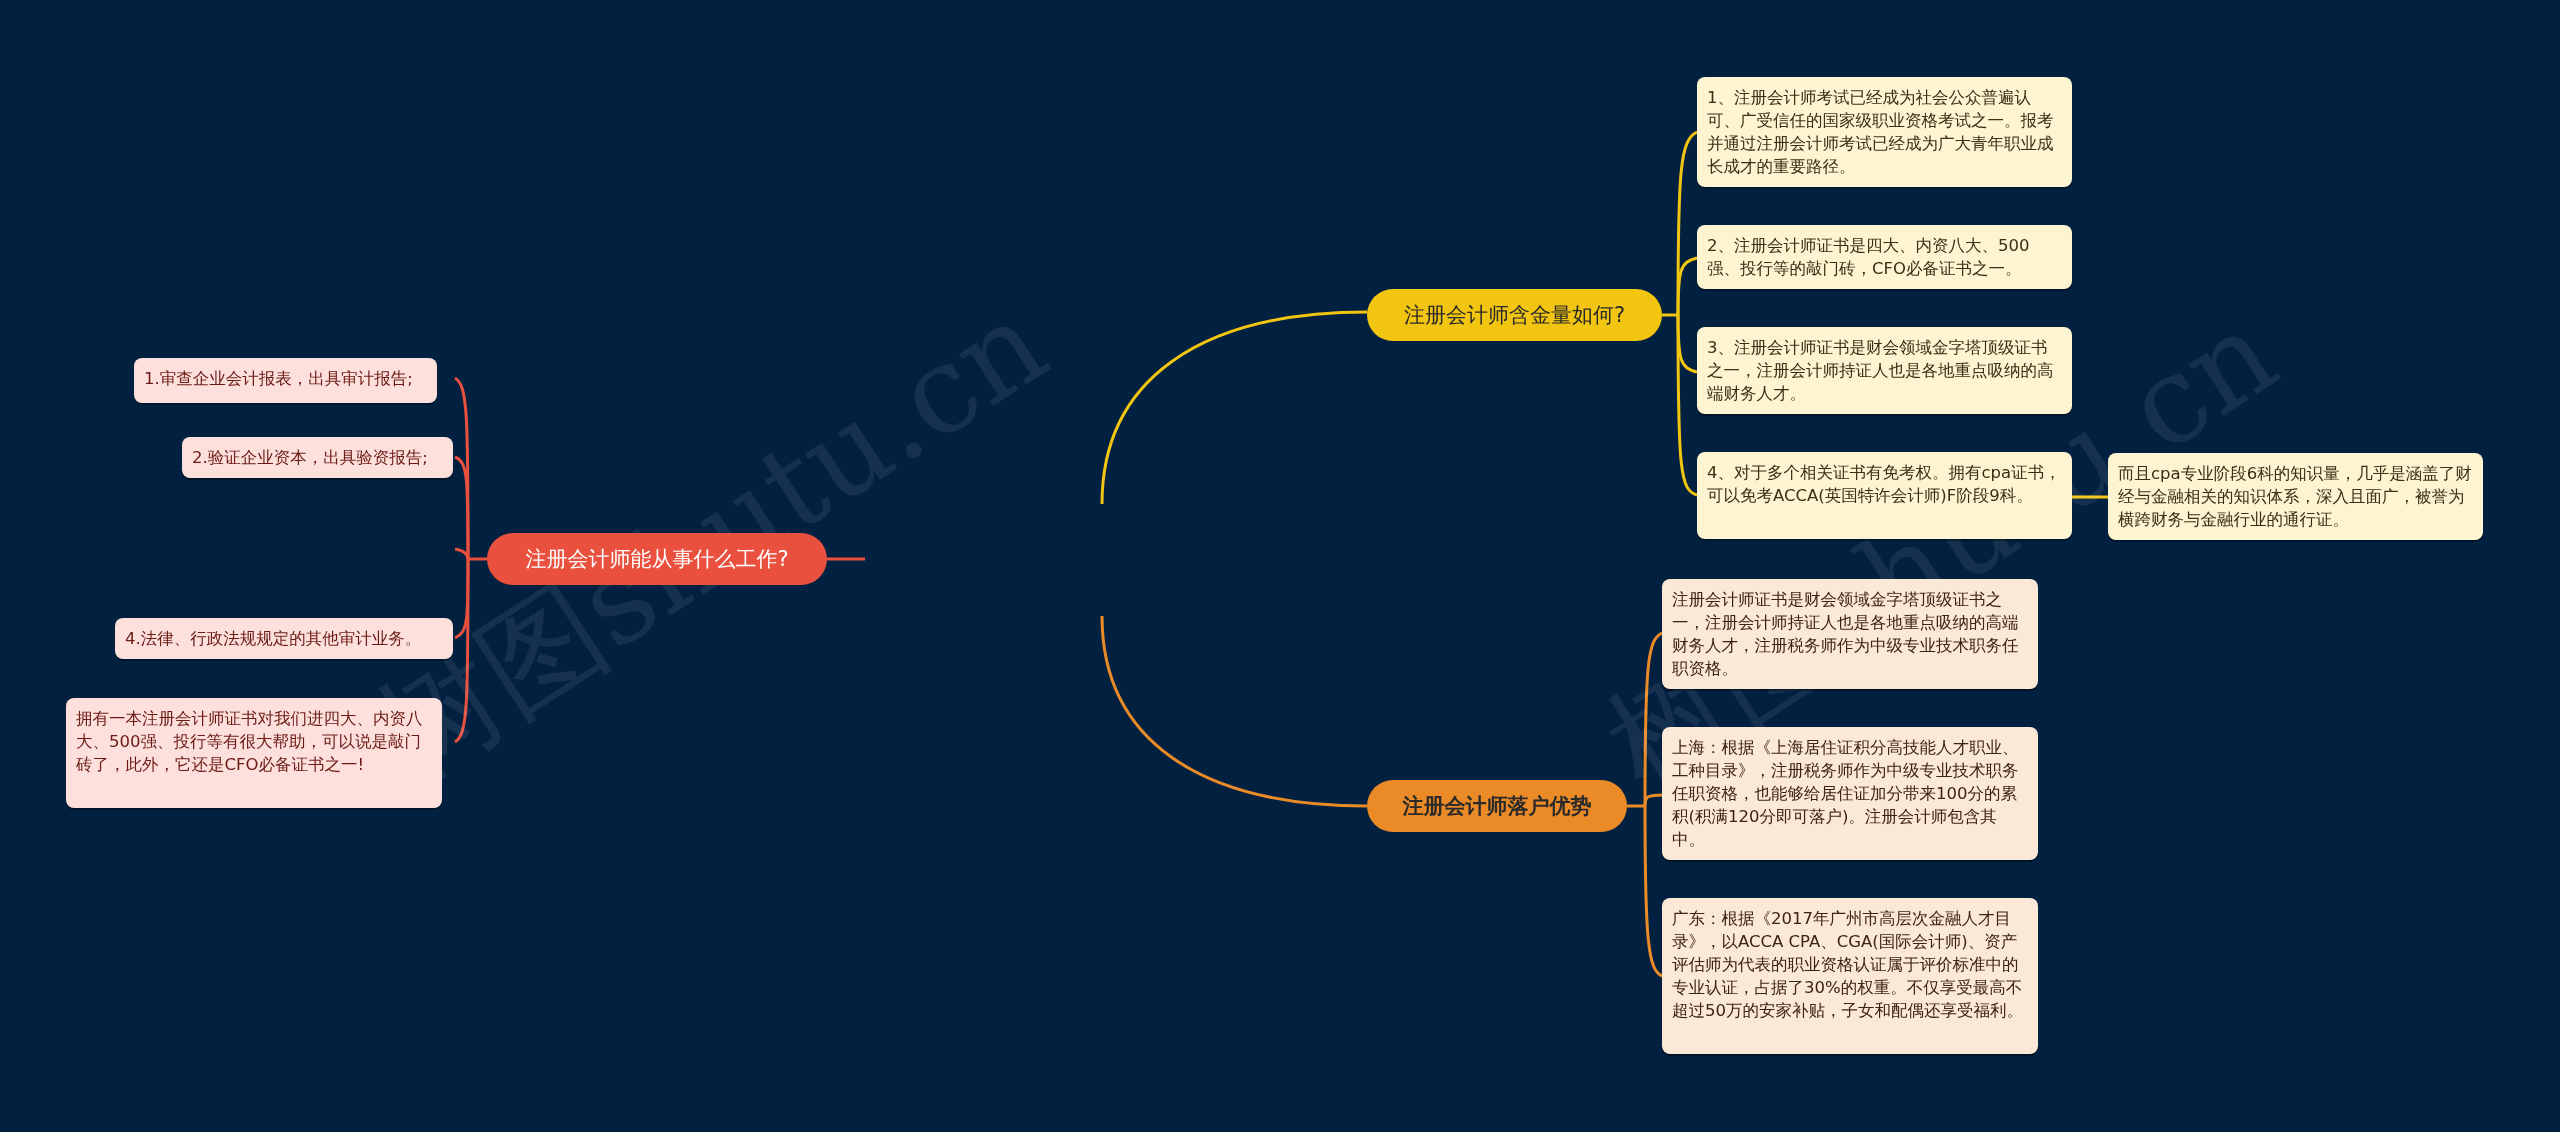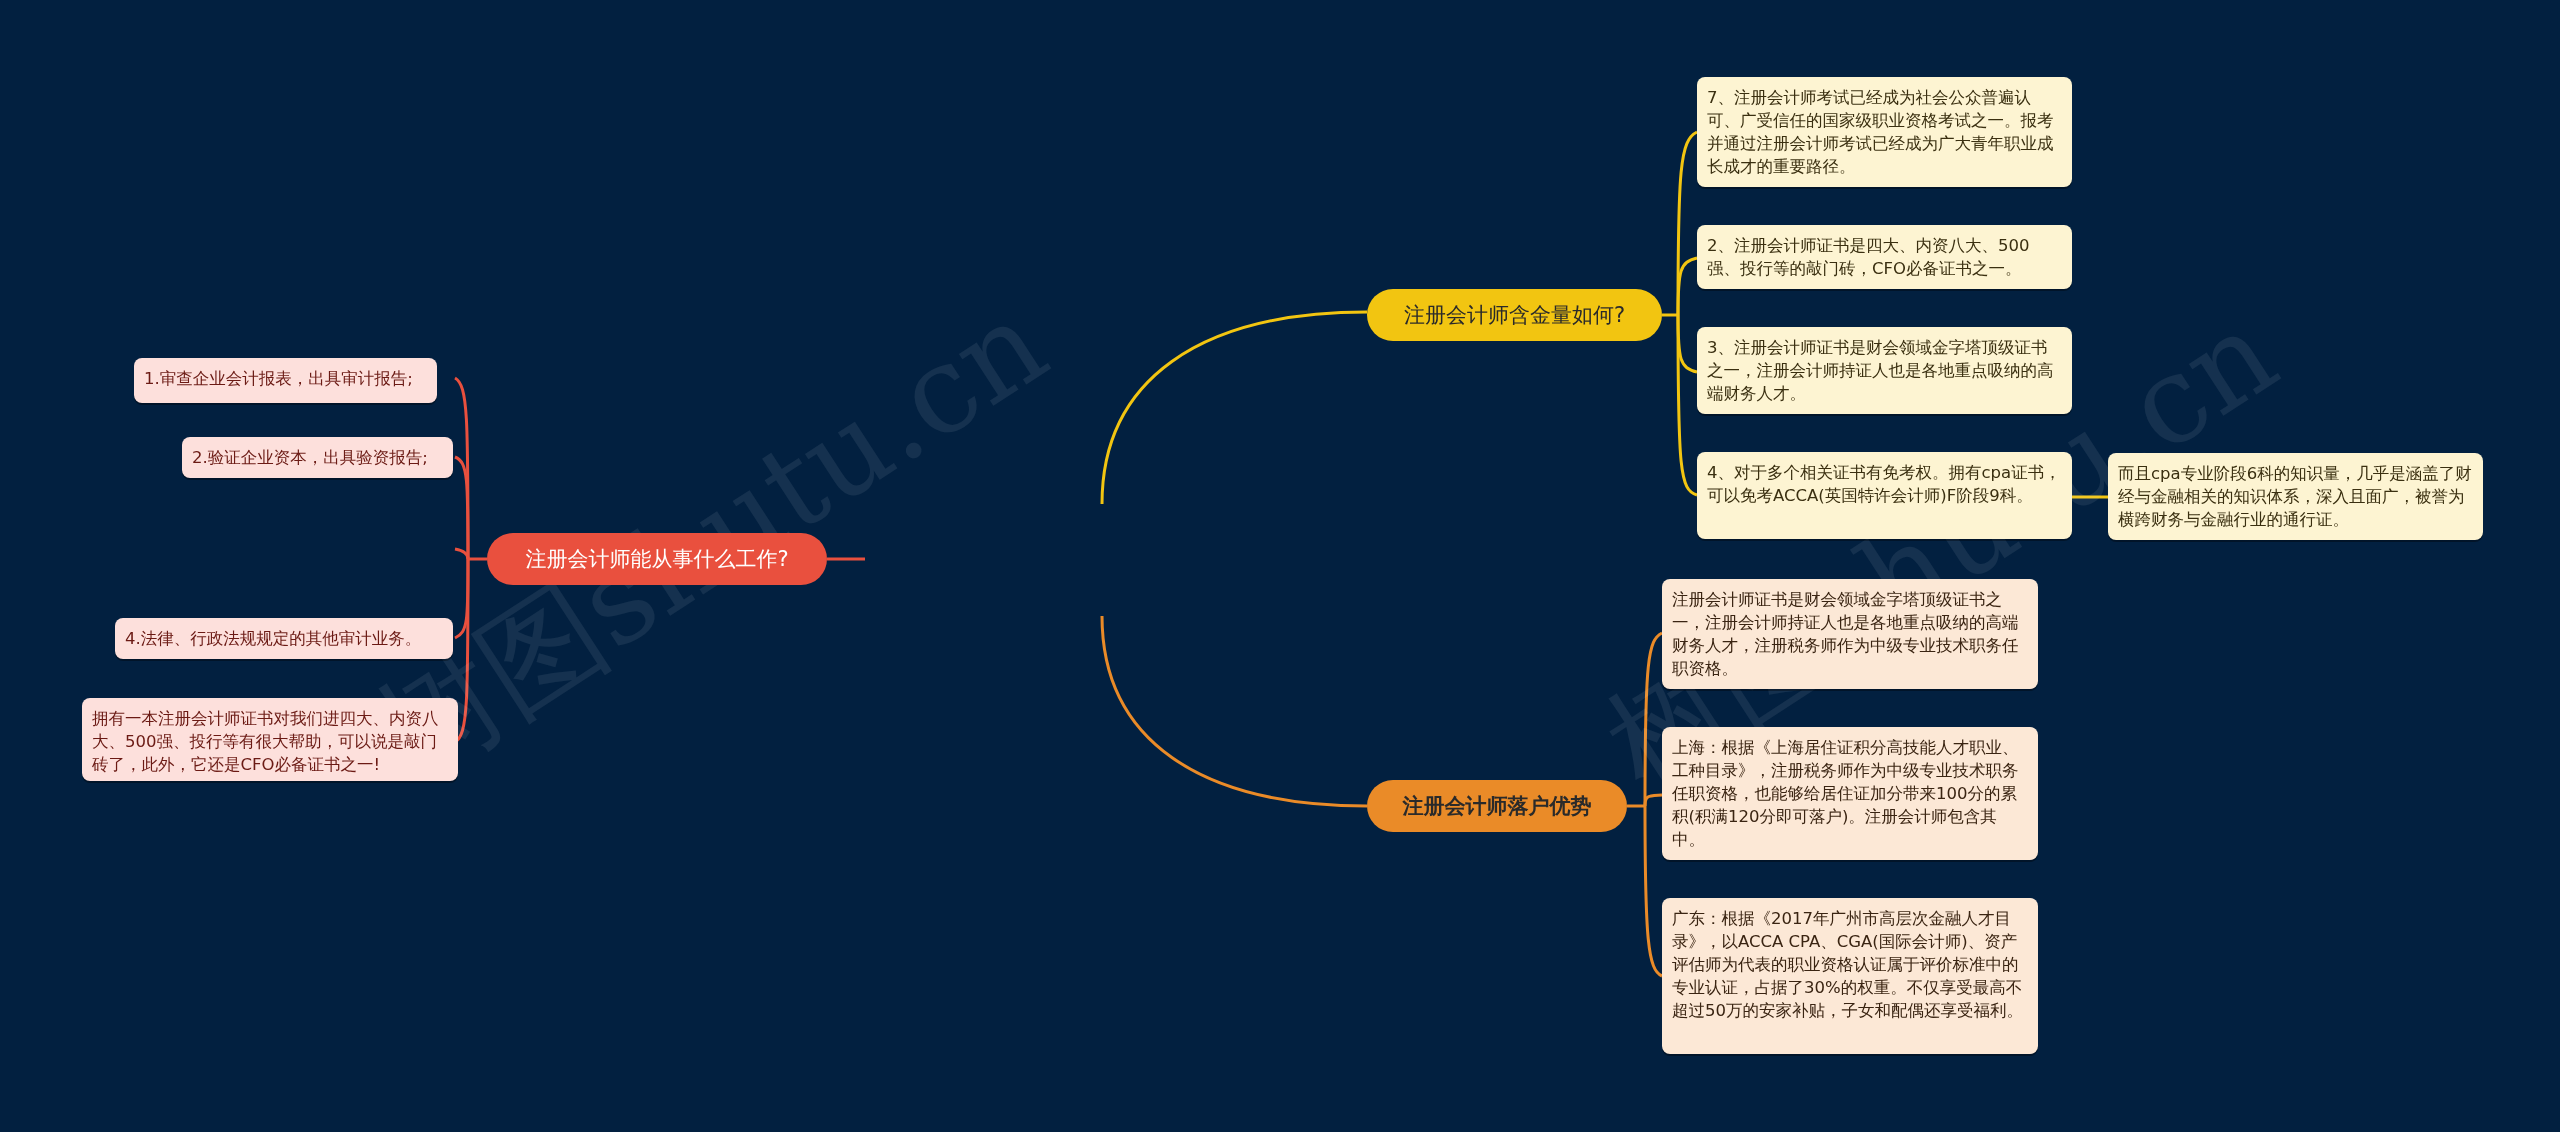--- a/index.html
+++ b/index.html
@@ -82,29 +82,29 @@
   </div>
   <div class="node leaf l-red" style="left:134px; top:358px; width:303px; height:45px; white-space:nowrap;">
     <span>1.审查企业会计报表，出具审计报告;</span>
   </div>
   <div class="node leaf l-red" style="left:182px; top:437px; width:271px; height:41px; white-space:nowrap;">
     <span>2.验证企业资本，出具验资报告;</span>
   </div>
   <div class="node leaf l-red" style="left:115px; top:618px; width:338px; height:41px; white-space:nowrap;">
     <span>4.法律、行政法规规定的其他审计业务。</span>
   </div>
-  <div class="node leaf l-red" style="left:82px; top:698px; width:376px; height:83px;">
+  <div class="node leaf l-red" style="left:66px; top:698px; width:376px; height:110px;">
     <span>拥有一本注册会计师证书对我们进四大、内资八大、500强、投行等有很大帮助，可以说是敲门砖了，此外，它还是CFO必备证书之一!</span>
   </div>
 
   <div class="node branch b-yellow">
     <span>注册会计师含金量如何?</span>
   </div>
   <div class="node leaf l-yellow" style="left:1697px; top:77px; width:375px; height:110px;">
-    <span>7、注册会计师考试已经成为社会公众普遍认可、广受信任的国家级职业资格考试之一。报考并通过注册会计师考试已经成为广大青年职业成长成才的重要路径。</span>
+    <span>1、注册会计师考试已经成为社会公众普遍认可、广受信任的国家级职业资格考试之一。报考并通过注册会计师考试已经成为广大青年职业成长成才的重要路径。</span>
   </div>
   <div class="node leaf l-yellow" style="left:1697px; top:225px; width:375px; height:64px;">
     <span>2、注册会计师证书是四大、内资八大、500强、投行等的敲门砖，CFO必备证书之一。</span>
   </div>
   <div class="node leaf l-yellow" style="left:1697px; top:327px; width:375px; height:87px;border-radius:8px;">
     <span>3、注册会计师证书是财会领域金字塔顶级证书之一，注册会计师持证人也是各地重点吸纳的高端财务人才。</span>
   </div>
   <div class="node leaf l-yellow" style="left:1697px; top:452px; width:375px; height:87px;">
     <span>4、对于多个相关证书有免考权。拥有cpa证书，可以免考ACCA(英国特许会计师)F阶段9科。</span>
   </div>

